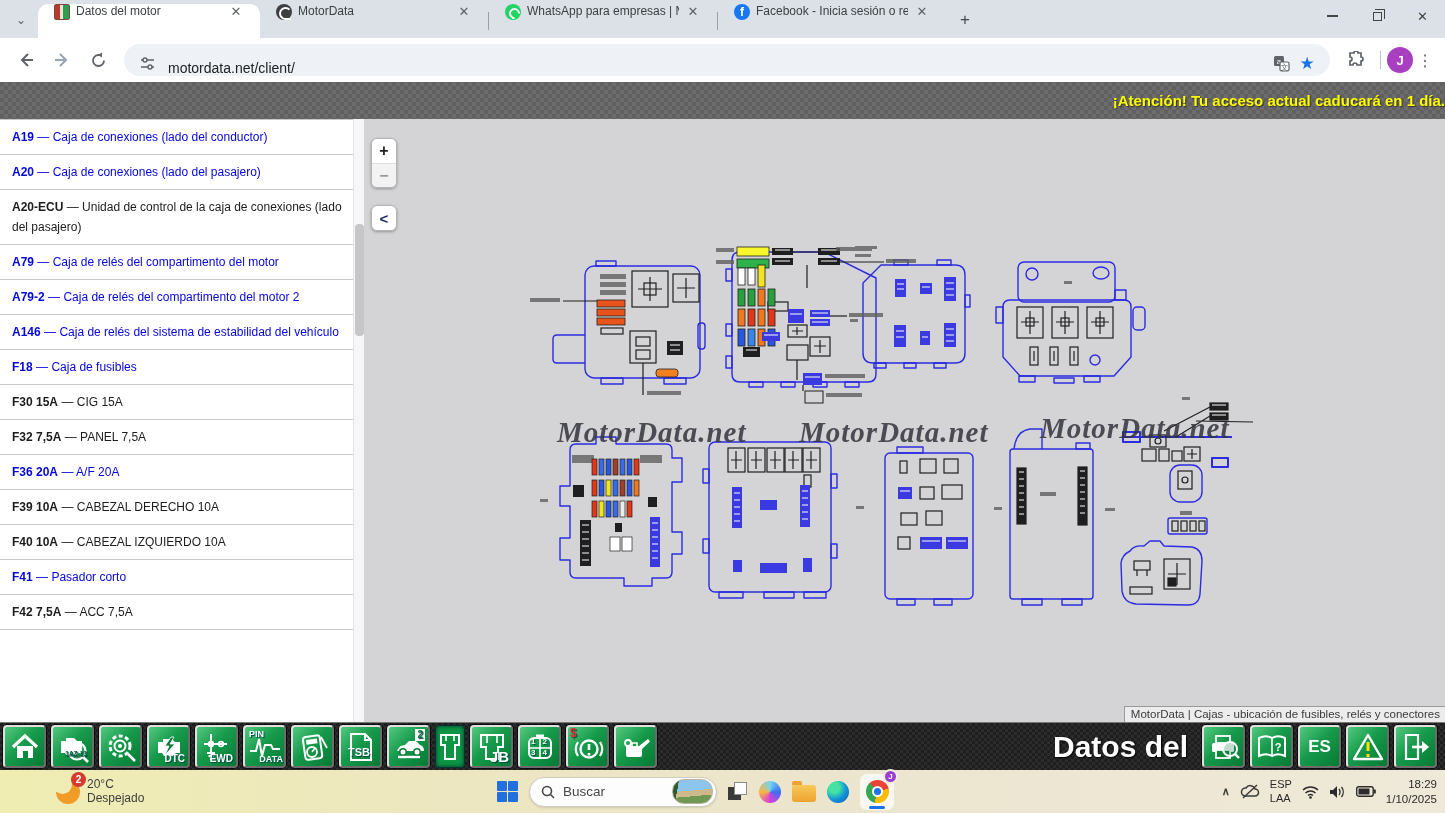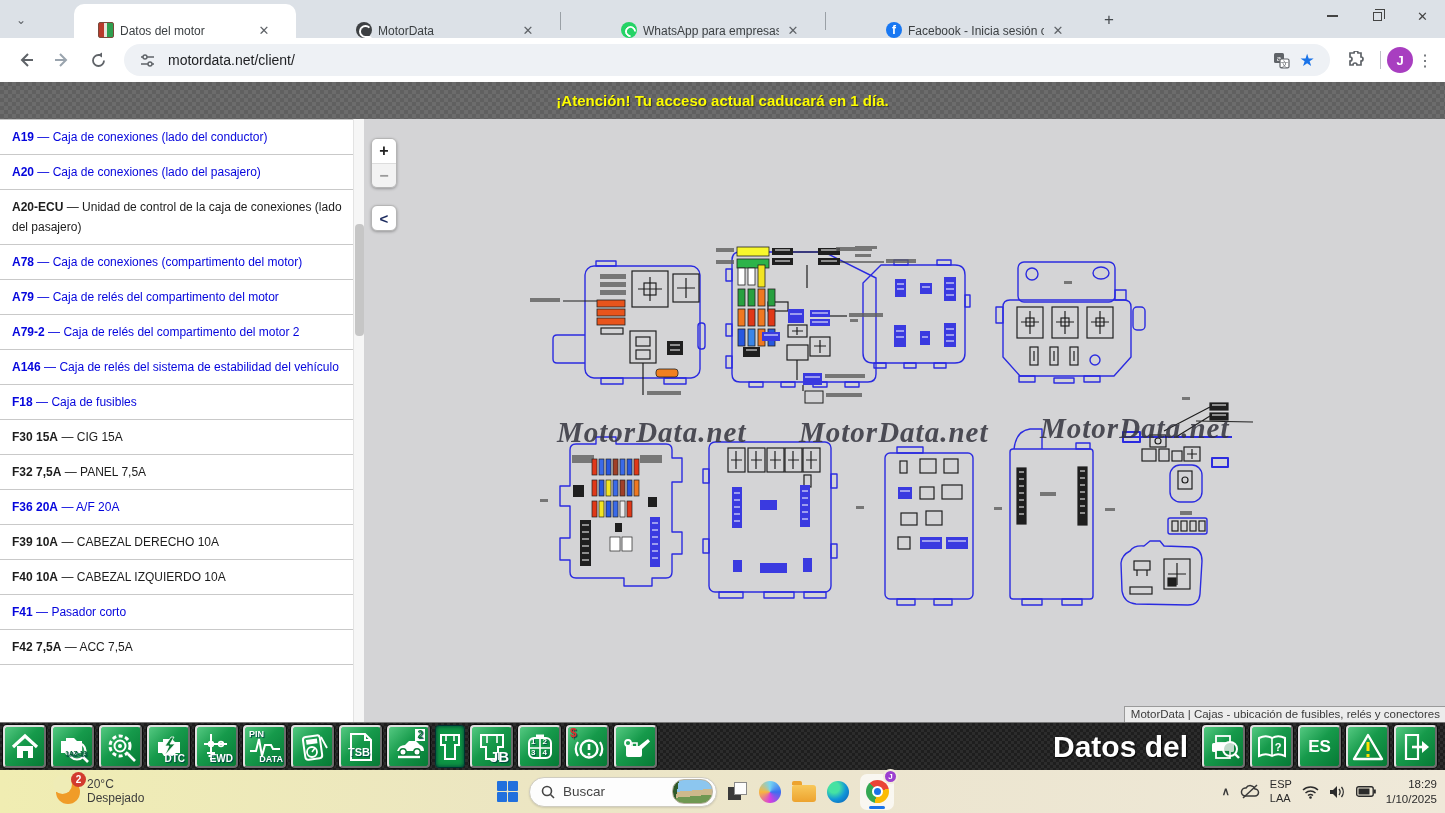--- a/index.html
+++ b/index.html
@@ -1,53 +1,53 @@
 <!DOCTYPE html>
 <html><head>
 <meta charset="utf-8">
 <style>
   * { box-sizing: border-box; margin: 0; padding: 0; }
   html,body { width:1445px; height:813px; overflow:hidden; font-family:"Liberation Sans", sans-serif; background:#fff; }
 
   
   .tabstrip { height:38px; background:#dce1e7; display:flex; align-items:flex-end; position:relative; }
   .tab-search { width:26px; height:26px; margin:0 4px 5px 8px; border-radius:50%; display:flex; align-items:center; justify-content:center; color:#5f6368; font-size:12px; }
-  .tab { height:34px; display:flex; align-items:flex-end; padding:0 24px; width:228px; position:relative;margin-left:36px; }
+  .tab { height:34px; display:flex; align-items:flex-start; padding:0 16px; width:228px; position:relative; }
   .tab.active { background:#fff; border-radius:10px 10px 0 0; width:222px; }
   .tab .title { flex:1; font-size:12px; color:#3c4043; white-space:nowrap; overflow:hidden; margin:0 6px; }
   .tab .close { color:#5f6368; font-size:13px; width:16px; text-align:center; flex:0 0 16px; }
   .tab-sep { width:1px; height:18px; background:#9aa0a6; margin-bottom:8px; }
   .newtab { width:26px; height:26px; margin:0 0 5px 6px; display:flex; align-items:center; justify-content:center; color:#45494e; font-size:17px; }
   .favicon { width:16px; height:16px; flex:0 0 16px; border-radius:3px; position:relative; }
   .fav-app { background:linear-gradient(90deg,#b93a2b 0 38%,#e8e4dc 38% 55%,#2f9e4f 55%); border:1px solid #7a4a3a; border-radius:2px; }
   .fav-md { background:#3d4043; border-radius:50%; }
   .fav-md::after { content:""; position:absolute; left:3px; top:3px; width:9px; height:9px; border:2px solid #fff; border-radius:50% 50% 0 50%; border-right-color:transparent; }
   .fav-wa { background:#25d366; border-radius:50%; }
   .fav-wa::after { content:""; position:absolute; left:4px; top:4px; width:7px; height:7px; border:2px solid #fff; border-radius:50%; border-bottom-color:transparent; transform:rotate(-45deg); }
   .fav-fb { background:#1877f2; border-radius:50%; color:#fff; font-weight:bold; font-size:12px; text-align:center; line-height:16px; }
   .wincontrols { position:absolute; right:0; top:0; height:32px; display:flex; }
   .winbtn { width:45px; height:32px; display:flex; align-items:center; justify-content:center; color:#444; font-size:13px; }
   .ic-min { width:11px; height:1.5px; background:#444; }
   .ic-restore { width:9px; height:9px; border:1.2px solid #444; position:relative; background:#dce1e7; }
   .ic-restore::before { content:""; position:absolute; right:-4px; top:-4px; width:9px; height:9px; border:1.2px solid #444; border-left:none; border-bottom:none; }
 
   .navbar { height:44px; background:#fff; display:flex; align-items:center; padding:0 8px; }
   .navbtn { width:30px; height:30px; display:flex; align-items:center; justify-content:center; margin:0 3px; border-radius:50%; }
-  .urlpill { flex:1; height:32px; background:#eef1f5; border-radius:16px; display:flex; align-items:center; padding:0 10px; margin:0 8px; }
+  .urlpill { flex:1; height:32px; background:#eef1f5; border-radius:16px; display:flex; align-items:flex-end; padding:0 10px; margin:0 8px; }
   .urltext { flex:1; font-size:14px; color:#202124; margin-left:8px; }
   .pill-ic { width:26px; height:26px; display:flex; align-items:center; justify-content:center; }
   .star { color:#1a73e8; font-size:17px; }
   .nav-right { display:flex; align-items:center; }
   .vsep { width:1px; height:18px; background:#bdc1c6; margin:0 6px; }
   .avatar { width:26px; height:26px; border-radius:50%; background:#a83ec0; color:#fff; font-size:13px; font-weight:bold; display:flex; align-items:center; justify-content:center; }
   .kebab { color:#5f6368; font-size:16px; letter-spacing:0; width:24px; text-align:center; }
 
   
   .banner { height:37px; background:repeating-conic-gradient(#6c6c6c 0% 25%, #606060 0% 50%) 0 0/8px 8px;
-            display:flex; align-items:center; justify-content:center; }
+            display:flex; align-items:center; justify-content:flex-end; }
   .banner span { color:#fdfd00; font-weight:bold; font-size:15px; text-shadow:1px 1px 1px #333; }
 
   
   .main { height:603px; display:flex; }
   .sidebar { width:353px; background:#fff; overflow:hidden; }
   .row { padding:7px 10px 7px 12px; border-bottom:1px solid #c9c9c9; font-size:12px; line-height:20px; background:#fff; }
   .row:first-child { border-top:1px solid #c9c9c9; }
   .row .code { font-weight:bold; }
   .row.lk { color:#0505dd; }
   .row.pl { color:#1c1c1c; }
@@ -208,21 +208,20 @@
 <div class="banner">
   <span>¡Atención! Tu acceso actual caducará en 1 día.</span>
 </div>
 
 <div class="main">
 
   <div class="sidebar">
     <div class="row lk"><span class="code">A19</span> <span>—</span> <span>Caja de conexiones (lado del conductor)</span></div>
     <div class="row lk"><span class="code">A20</span> <span>—</span> <span>Caja de conexiones (lado del pasajero)</span></div>
     <div class="row pl"><span class="code">A20-ECU</span> <span>—</span> <span>Unidad de control de la caja de conexiones (lado del pasajero)</span></div>
-    <div class="row lk"><span class="code">A78</span> <span>—</span> <span>Caja de conexiones (compartimento del motor)</span></div>
     <div class="row lk"><span class="code">A79</span> <span>—</span> <span>Caja de relés del compartimento del motor</span></div>
     <div class="row lk"><span class="code">A79-2</span> <span>—</span> <span>Caja de relés del compartimento del motor 2</span></div>
     <div class="row lk"><span class="code">A146</span> <span>—</span> <span>Caja de relés del sistema de estabilidad del vehículo</span></div>
     <div class="row lk"><span class="code">F18</span> <span>—</span> <span>Caja de fusibles</span></div>
     <div class="row pl"><span class="code">F30 15A</span> <span>—</span> <span>CIG 15A</span></div>
     <div class="row pl"><span class="code">F32 7,5A</span> <span>—</span> <span>PANEL 7,5A</span></div>
     <div class="row lk"><span class="code">F36 20A</span> <span>—</span> <span>A/F 20A</span></div>
     <div class="row pl"><span class="code">F39 10A</span> <span>—</span> <span>CABEZAL DERECHO 10A</span></div>
     <div class="row pl"><span class="code">F40 10A</span> <span>—</span> <span>CABEZAL IZQUIERDO 10A</span></div>
     <div class="row lk"><span class="code">F41</span> <span>—</span> <span>Pasador corto</span></div>

